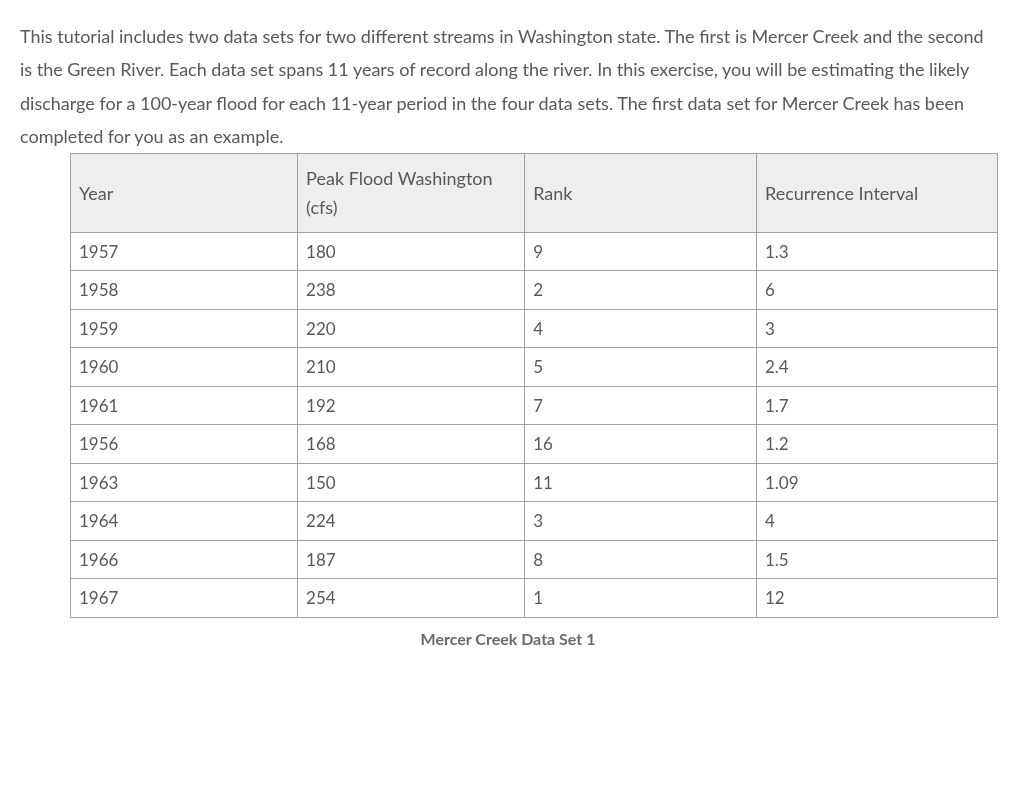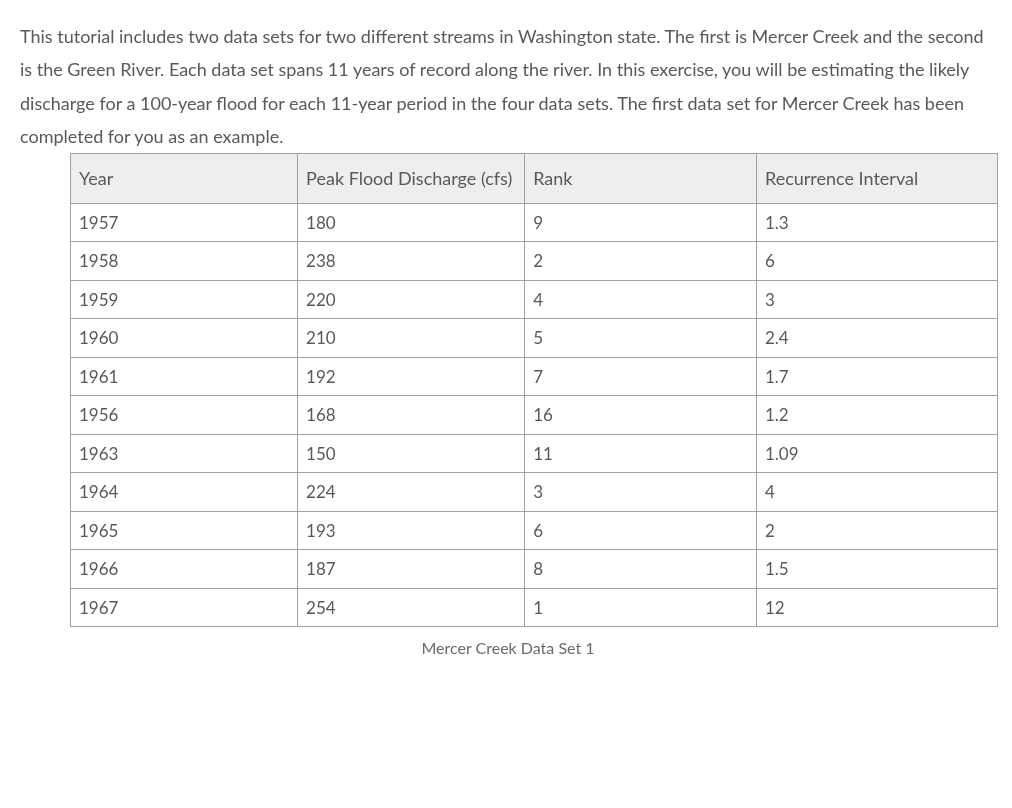--- a/index.html
+++ b/index.html
@@ -50,40 +50,40 @@
     }
     col.c1 { width: 24.5%; }
     col.c2 { width: 24.5%; }
     col.c3 { width: 25%; }
     col.c4 { width: 26%; }
     .caption {
       text-align: center;
       font-size: 16px;
       color: #6b6b6b;
       margin-top: 6px;
-      font-weight: 400;
+      font-weight: 700;
     }
   </style>
 </head>
 <body>
 
 <p class="intro">This tutorial includes two data sets for two different streams in Washington state. The first is Mercer Creek and the second is the Green River. Each data set spans 11 years of record along the river.  In this exercise, you will be estimating the likely discharge for a 100-year flood for each 11-year period in the four data sets. The first data set for Mercer Creek has been completed for you as an example.</p>
 
 <div class="table-wrap">
   <table>
     <colgroup>
       <col class="c1">
         <col class="c2">
         <col class="c3">
         <col class="c4">
     </colgroup>
     <thead>
       <tr>
         <th>Year</th>
-        <th>Peak Flood Discharge (cfs)</th>
+        <th>Peak Flood Washington (cfs)</th>
         <th>Rank</th>
         <th>Recurrence Interval</th>
       </tr>
     </thead>
     <tbody>
       <tr>
         <td>1957</td>
         <td>180</td>
         <td>9</td>
         <td>1.3</td>
@@ -124,26 +124,20 @@
         <td>11</td>
         <td>1.09</td>
       </tr>
       <tr>
         <td>1964</td>
         <td>224</td>
         <td>3</td>
         <td>4</td>
       </tr>
       <tr>
-        <td>1965</td>
-        <td>193</td>
-        <td>6</td>
-        <td>2</td>
-      </tr>
-      <tr>
         <td>1966</td>
         <td>187</td>
         <td>8</td>
         <td>1.5</td>
       </tr>
       <tr>
         <td>1967</td>
         <td>254</td>
         <td>1</td>
         <td>12</td>

